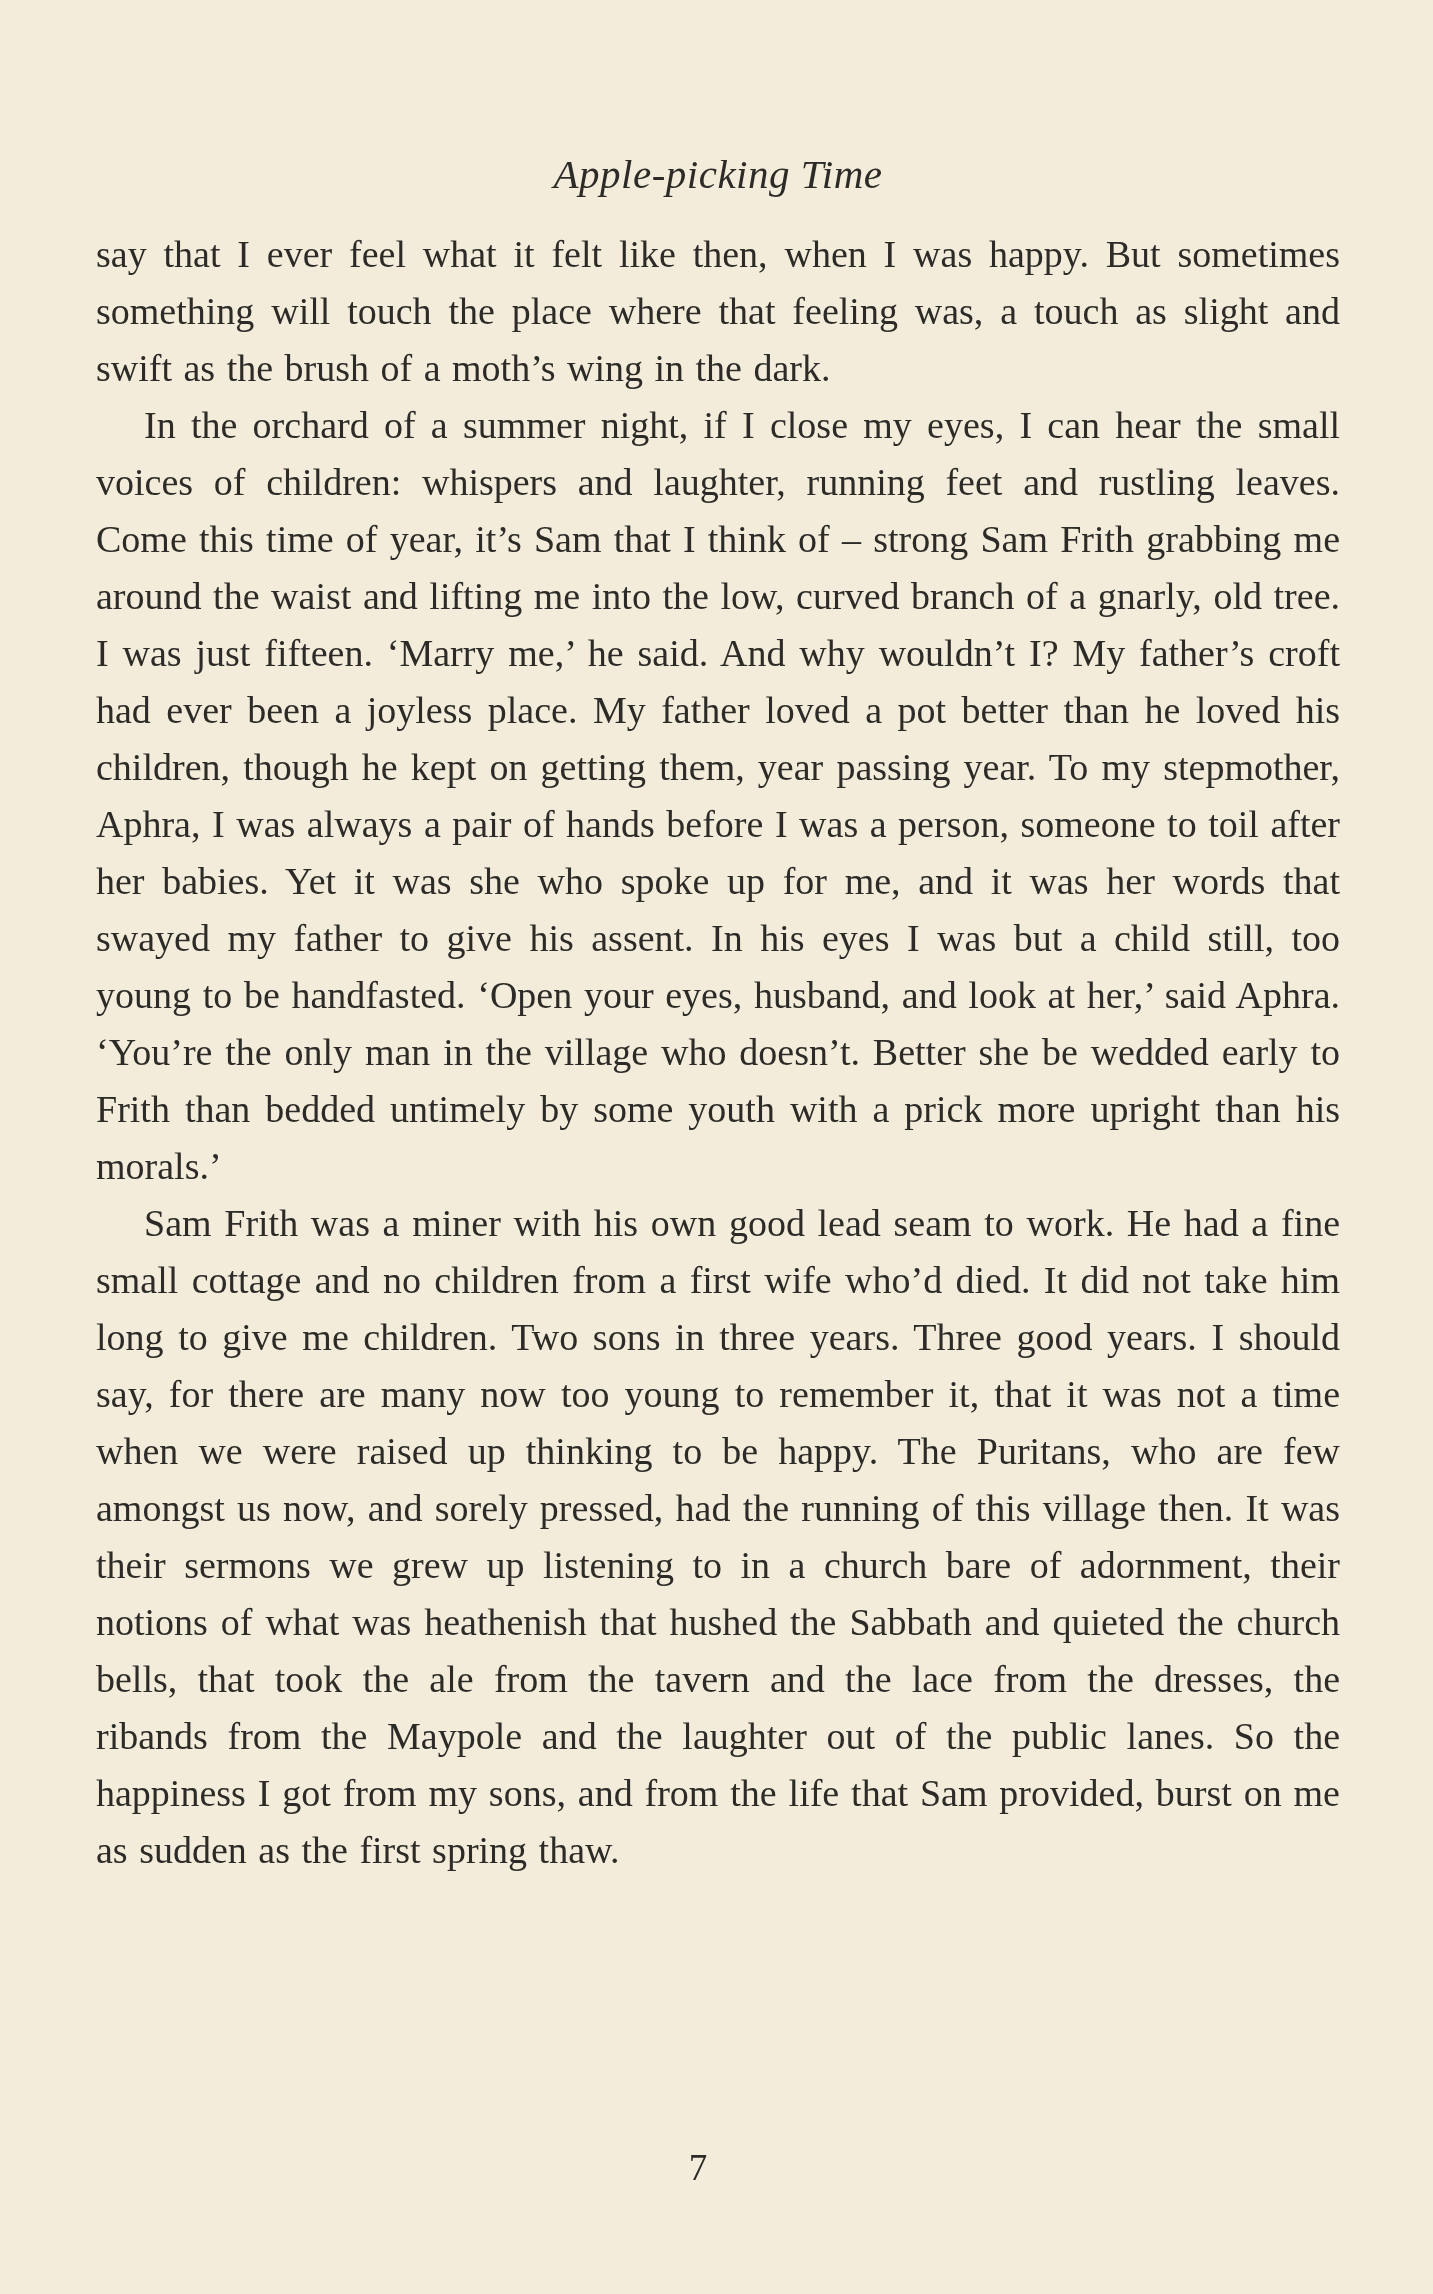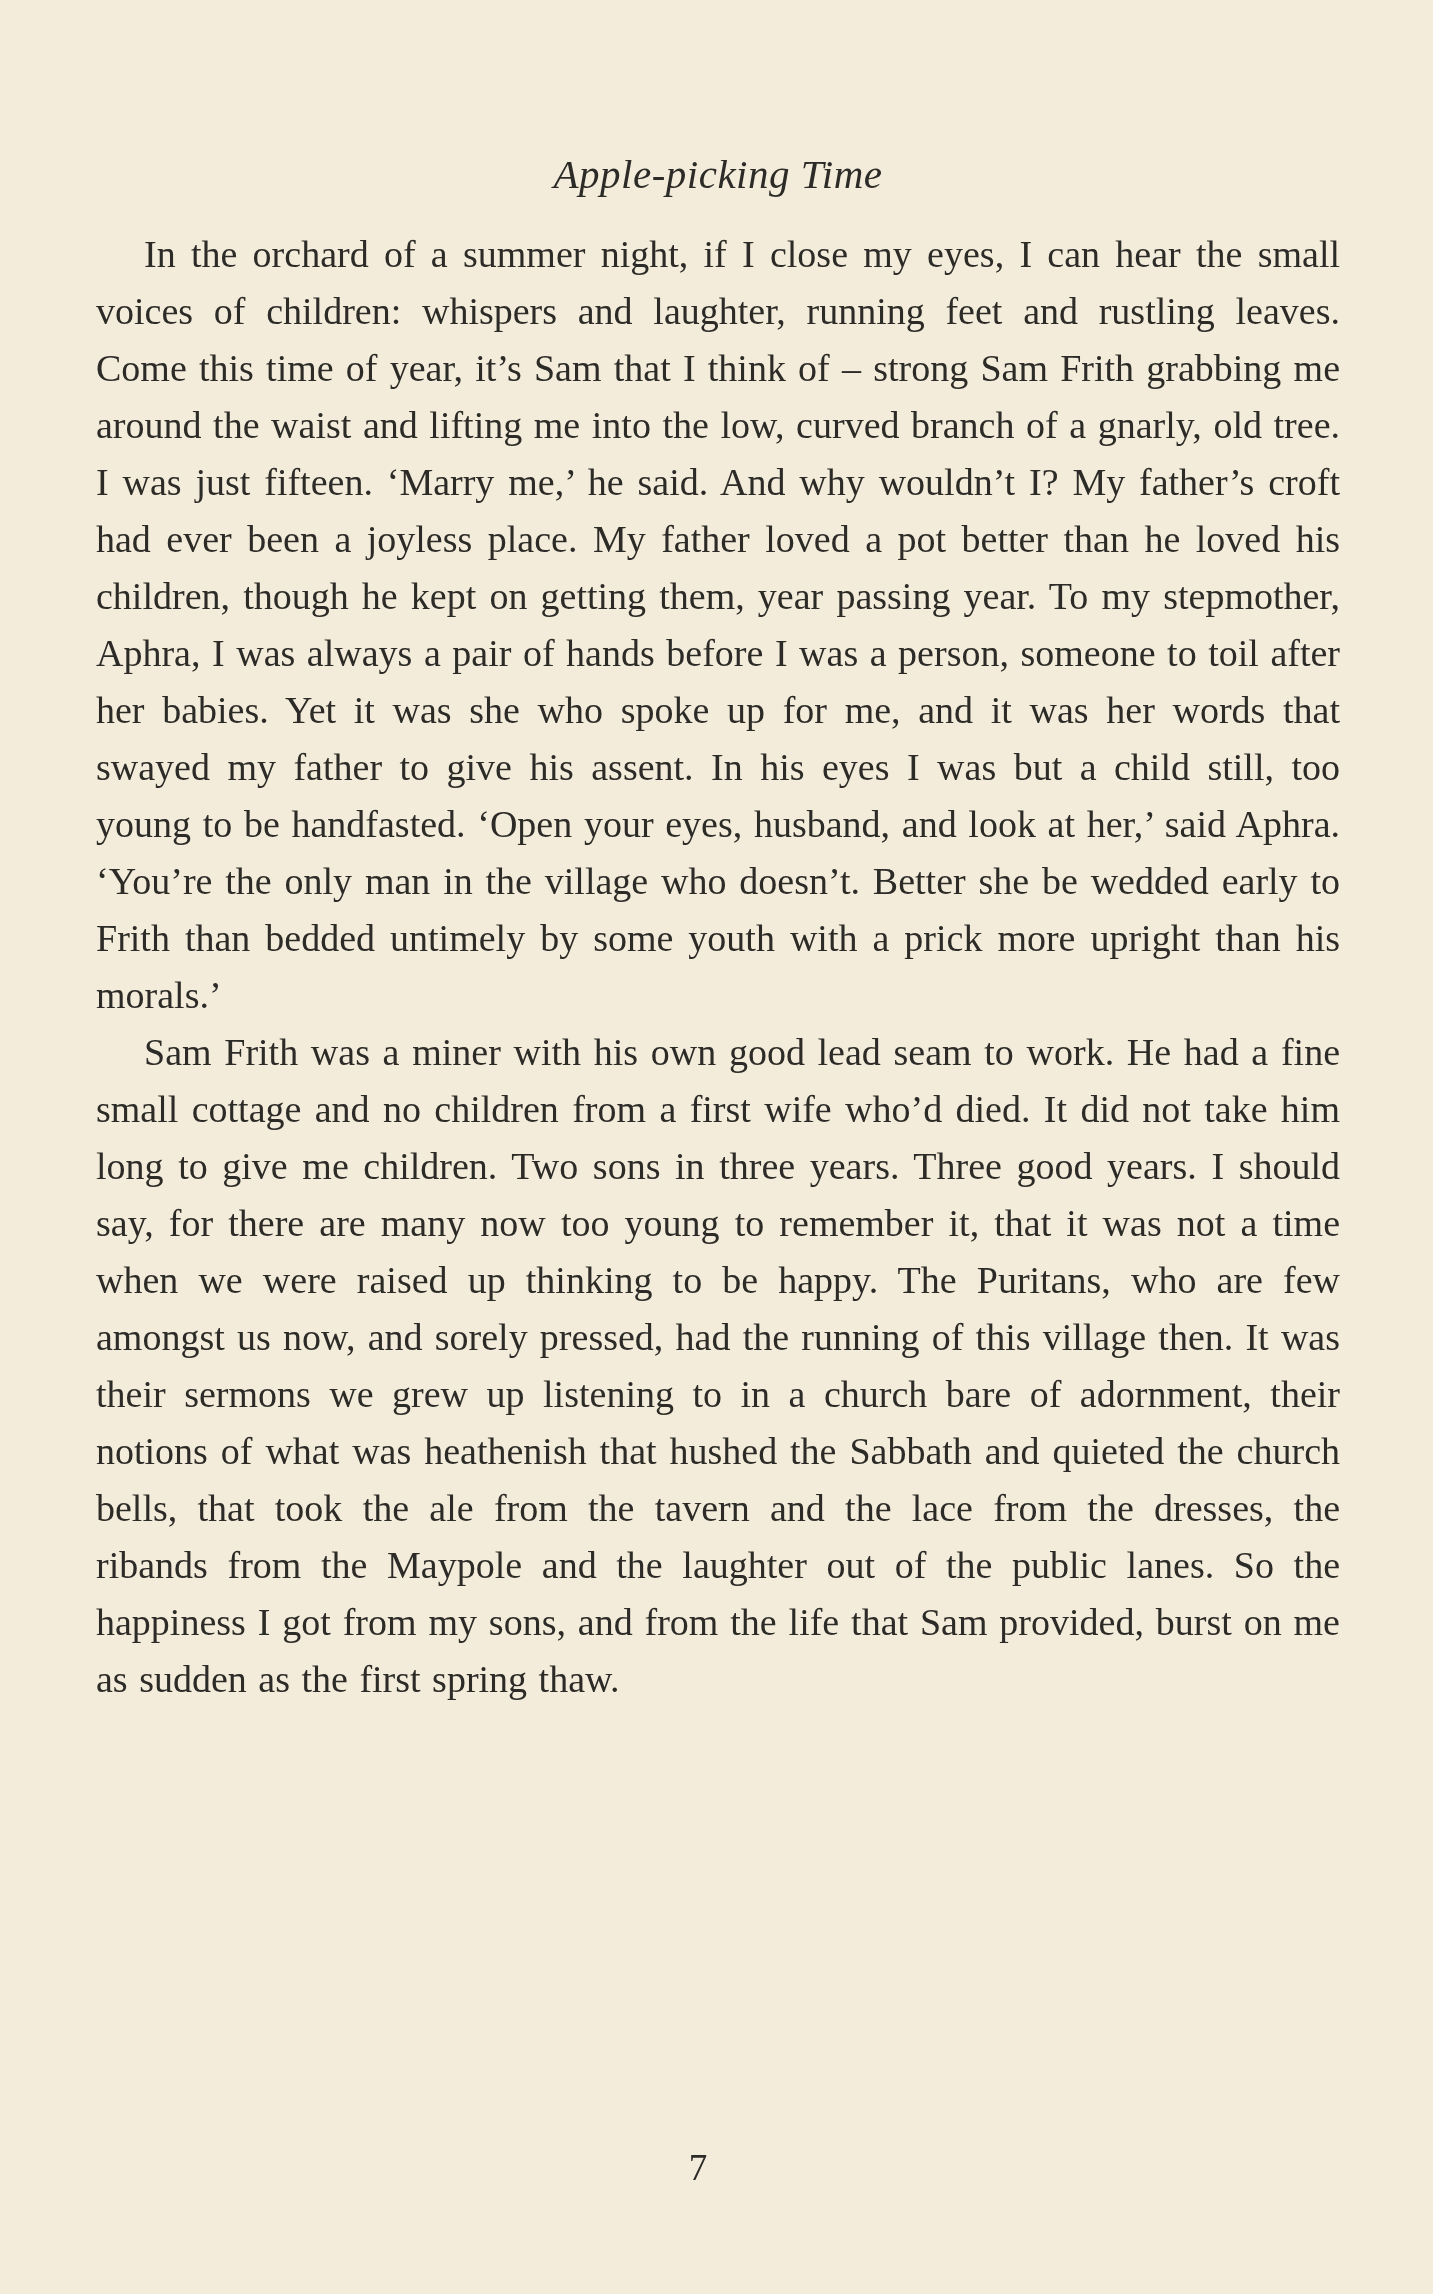--- a/index.html
+++ b/index.html
@@ -56,19 +56,20 @@
 </head>
 <body>
 
 <div class="book-page">
 
   <div class="page-header">
     <span class="chapter-title">Apple-picking Time</span>
   </div>
 
   <div class="page-body">
+    <p class="para">say that I ever feel what it felt like then, when I was happy. But sometimes something will touch the place where that feeling was, a touch as slight and swift as the brush of a moth’s wing in the dark.</p>
     <p class="para indent">In the orchard of a summer night, if I close my eyes, I can hear the small voices of children: whispers and laughter, running feet and rustling leaves. Come this time of year, it’s Sam that I think of – strong Sam Frith grabbing me around the waist and lifting me into the low, curved branch of a gnarly, old tree. I was just fifteen. ‘Marry me,’ he said. And why wouldn’t I? My father’s croft had ever been a joyless place. My father loved a pot better than he loved his children, though he kept on getting them, year passing year. To my stepmother, Aphra, I was always a pair of hands before I was a person, someone to toil after her babies. Yet it was she who spoke up for me, and it was her words that swayed my father to give his assent. In his eyes I was but a child still, too young to be handfasted. ‘Open your eyes, husband, and look at her,’ said Aphra. ‘You’re the only man in the village who doesn’t. Better she be wedded early to Frith than bedded untimely by some youth with a prick more upright than his morals.’</p>
     <p class="para indent">Sam Frith was a miner with his own good lead seam to work. He had a fine small cottage and no children from a first wife who’d died. It did not take him long to give me children. Two sons in three years. Three good years. I should say, for there are many now too young to remember it, that it was not a time when we were raised up thinking to be happy. The Puritans, who are few amongst us now, and sorely pressed, had the running of this village then. It was their sermons we grew up listening to in a church bare of adornment, their notions of what was heathenish that hushed the Sabbath and quieted the church bells, that took the ale from the tavern and the lace from the dresses, the ribands from the Maypole and the laughter out of the public lanes. So the happiness I got from my sons, and from the life that Sam provided, burst on me as sudden as the first spring thaw.</p>
   </div>
 
   <div class="page-footer">7</div>
 
 </div>
 
 </body></html>

